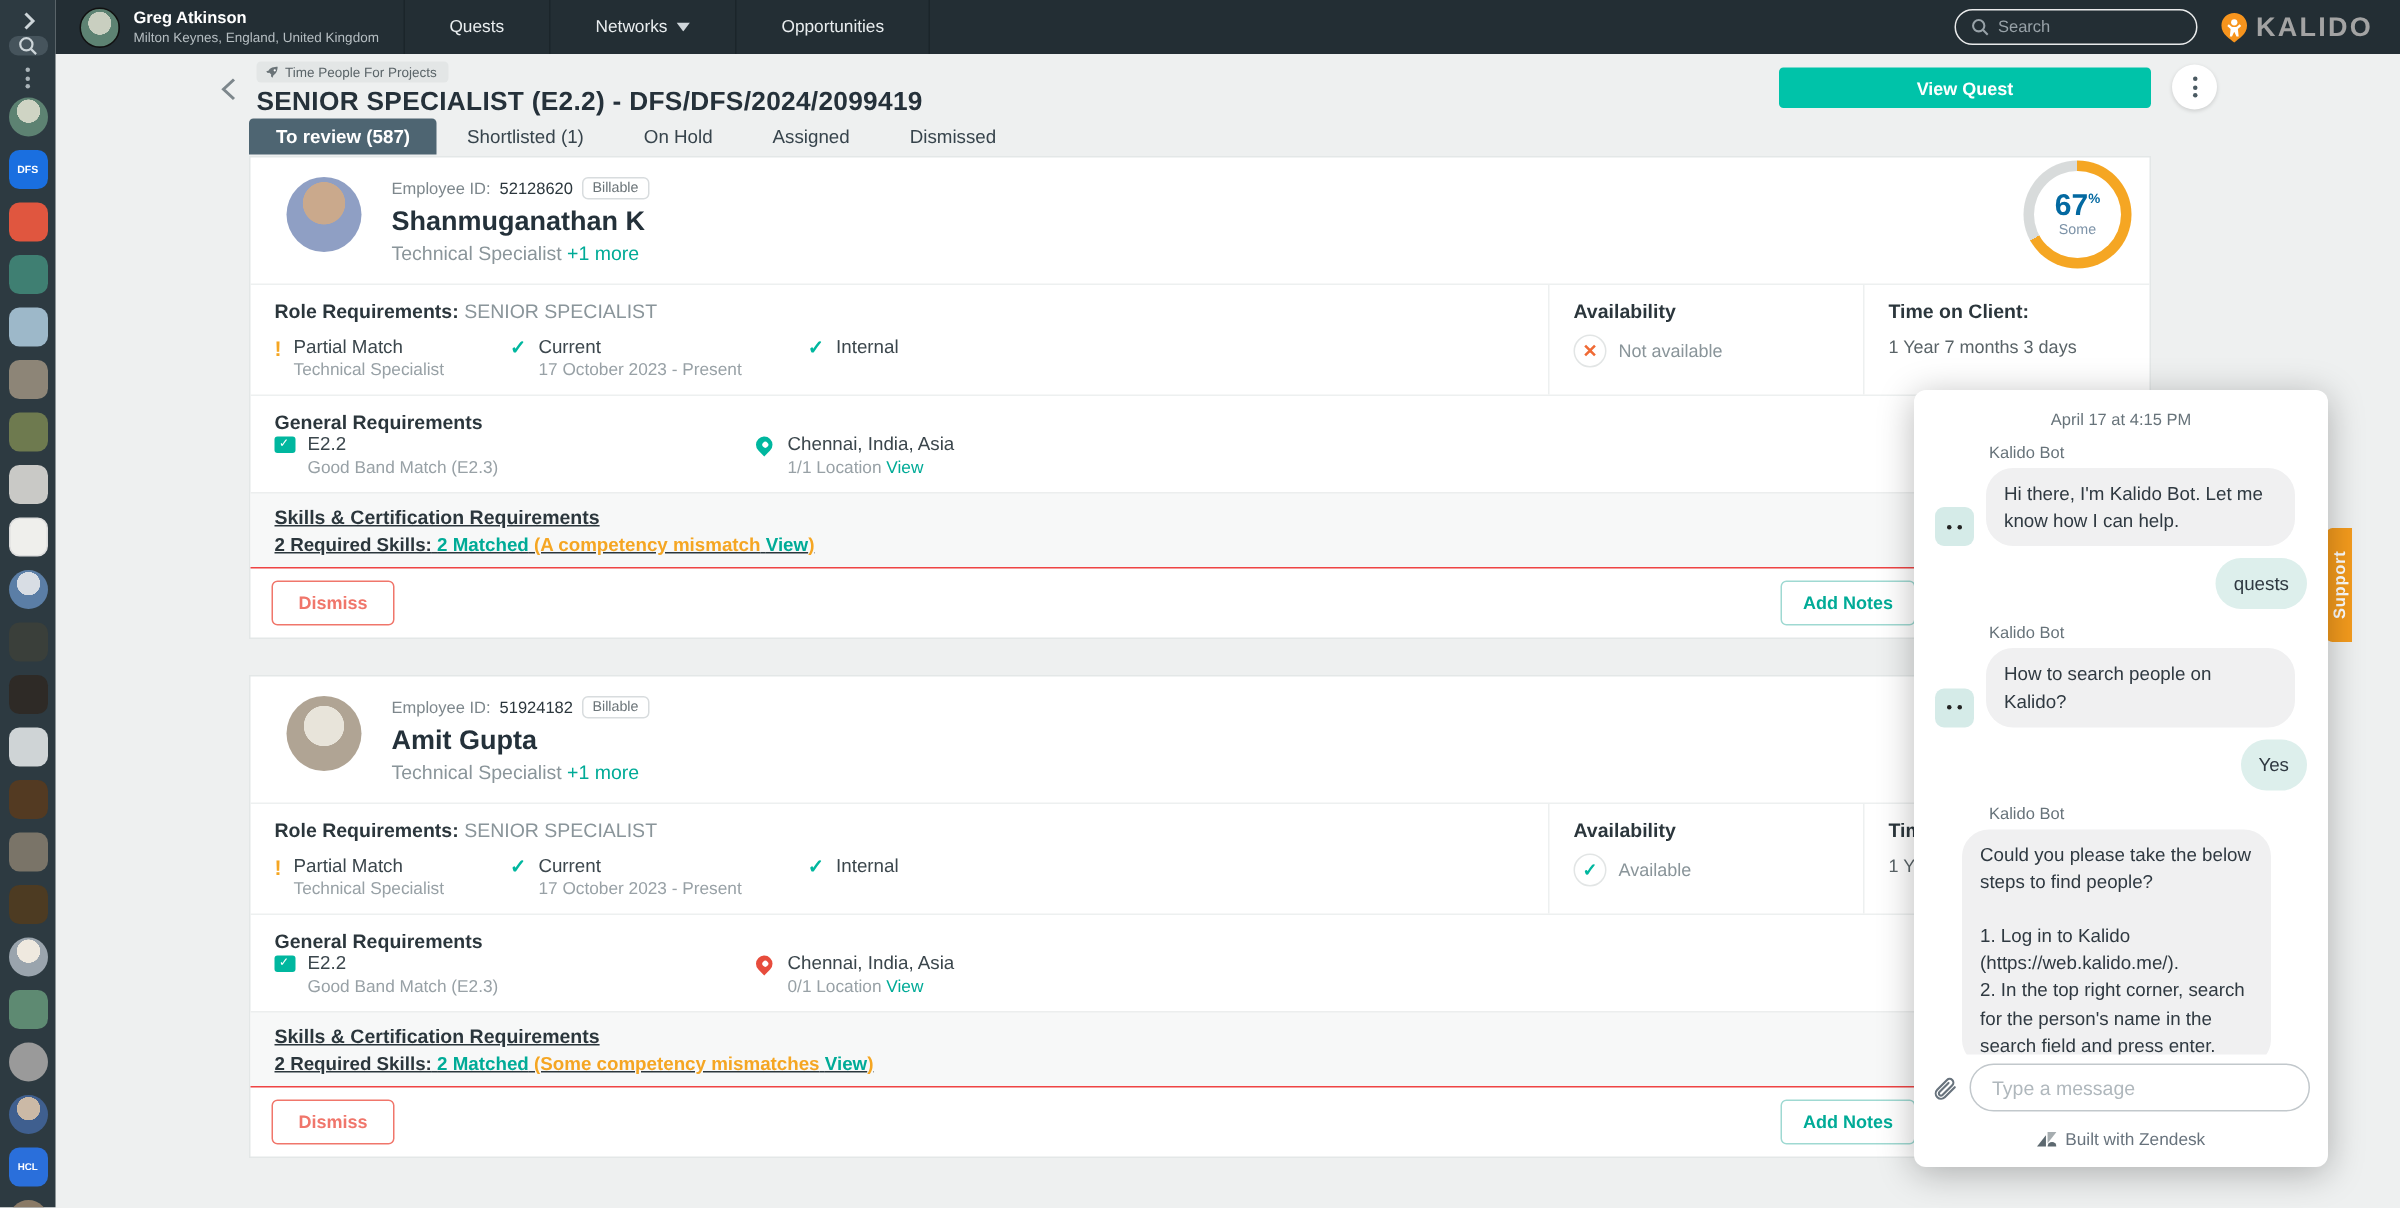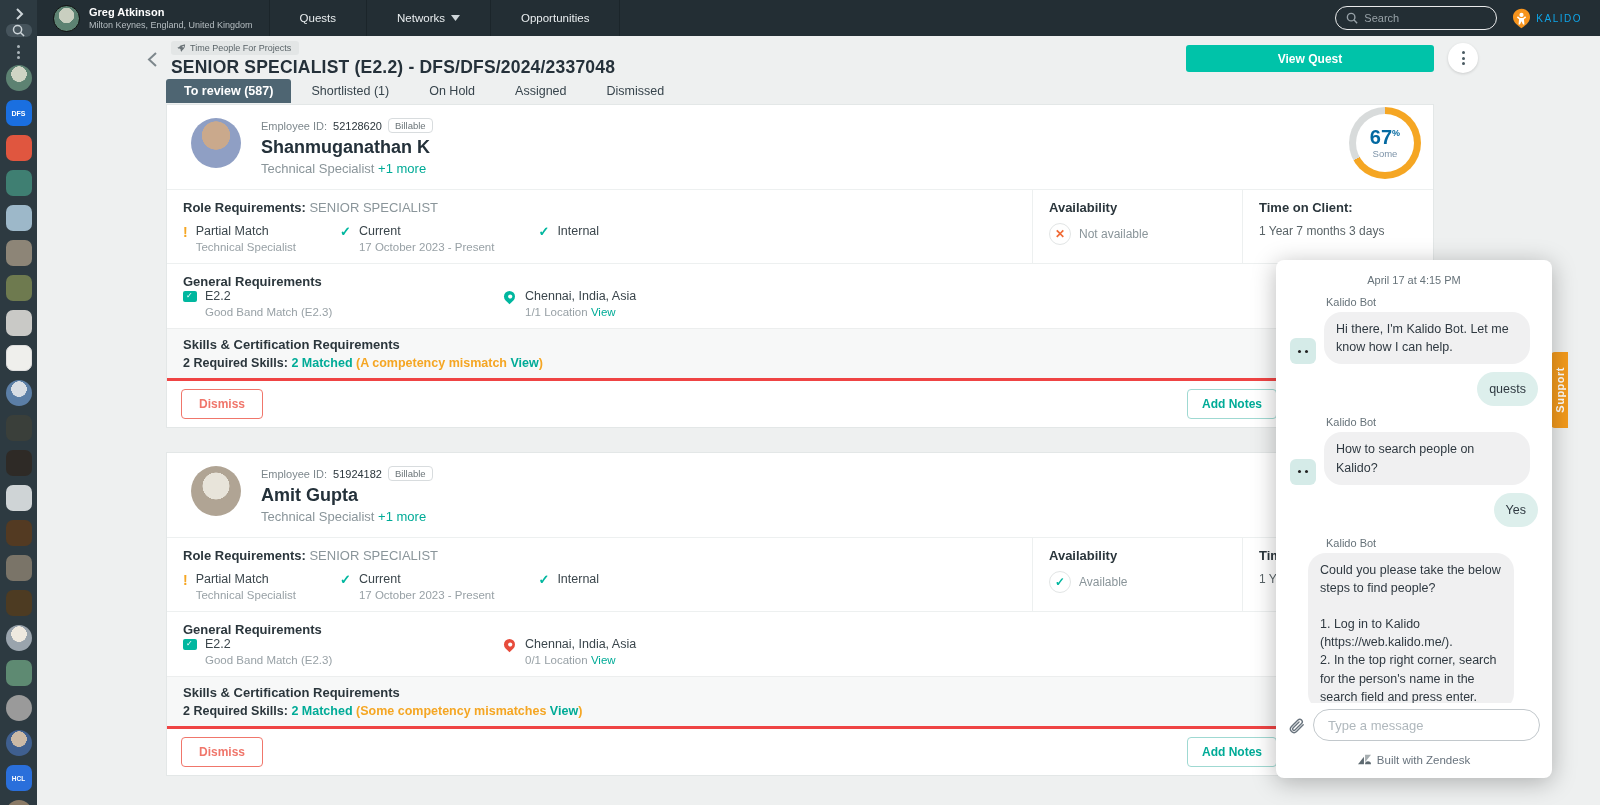--- a/index.html
+++ b/index.html
@@ -28,21 +28,21 @@
   .user-loc { font-size:9px; color:#b6bec2; }
   .nav-item { height:36px; display:flex; align-items:center; gap:6px; padding:0 30px; font-size:11.5px; color:#e9edef;
               border-right:1px solid #1b252a; cursor:pointer; }
   .spacer { flex:1; }
   .search-pill { width:162px; height:24px; border:1px solid rgba(255,255,255,.9); border-radius:12px;
                  display:flex; align-items:center; gap:6px; padding:0 10px; margin-right:14px; }
   .search-pill input { background:transparent; border:none; outline:none; color:#cfd6da; font-size:11px; width:110px;
                        font-family:"Liberation Sans",sans-serif; }
   .search-pill input::placeholder { color:#98a2a8; }
   .brand { display:flex; align-items:center; gap:4px; margin-right:18px; }
-  .brand-txt { font-size:10px; font-weight:normal; color:#0ea5e9; letter-spacing:1.5px; }
+  .brand-txt { font-size:18px; font-weight:bold; color:#a3a3a3; letter-spacing:1.5px; }
 
   
   .content { position:absolute; left:37px; top:36px; width:1563px; height:769px; background:#eef0f0; overflow:hidden; }
   .page-head { position:relative; height:43px; }
   .back { position:absolute; left:110px; top:16px; cursor:pointer; }
   .quest-badge { position:absolute; left:134px; top:5px; background:#e3e6e6; border-radius:3px; padding:2px 8px 2px 6px;
                  display:flex; align-items:center; gap:4px; font-size:9px; color:#5a6468; }
   .page-title { position:absolute; left:134px; top:21px; font-size:17.5px; font-weight:bold; color:#25313a; letter-spacing:.2px; }
   .view-quest { position:absolute; left:1149px; top:9px; width:248px; height:27px; background:#00c3a9; color:#fff;
                 border:none; border-radius:3px; font-size:12px; font-weight:bold; cursor:pointer; font-family:inherit; }
@@ -98,21 +98,21 @@
   .gen-col1 { width:320px; }
   .gen-item { display:flex; gap:8px; align-items:flex-start; }
   .gen-item .lbl { font-size:12.5px; color:#3b464c; }
   .band-ic { width:14px; height:11px; background:#00b79f; border-radius:2px; margin-top:2px; position:relative; flex:none; }
   .band-ic::after { content:"✓"; position:absolute; left:3px; top:0px; font-size:8px; color:#fff; }
   .pin { width:11px; height:11px; border-radius:50% 50% 50% 0; transform:rotate(-45deg); margin:2px 2px 0 1px; position:relative; flex:none; }
   .pin::after { content:""; position:absolute; width:4px; height:4px; background:#fff; border-radius:50%; left:3.5px; top:3.5px; }
   .pin.teal { background:#00b79f; } .pin.red { background:#e74c3c; }
   .view-link { color:#00ab97; cursor:pointer; }
 
-  .skills-sec { background:#f7f8f8; border-top:1px solid #eceeee; border-bottom:3px solid #ef4444; padding:8px 16px; min-height:42px; }
+  .skills-sec { background:#f7f8f8; border-top:1px solid #eceeee; border-bottom:1px solid #ef4444; padding:8px 16px; min-height:42px;text-decoration:underline; }
   .skills-line { font-size:12.5px; margin-top:4px; }
   .skills-line .pfx { font-weight:bold; color:#2b363c; }
   .skills-line .teal { color:#00ab97; font-weight:bold; }
   .skills-line .orange { color:#f5a623; font-weight:bold; }
 
   .card-foot { display:flex; justify-content:space-between; align-items:center; padding:8px 14px; height:46px; }
   .btn-dismiss { border:1px solid #f0766b; color:#f0766b; background:#fff; border-radius:4px; padding:7px 17px;
                  font-size:12px; font-weight:bold; cursor:pointer; font-family:inherit; }
   .foot-right { margin-right:142px; }
   .btn-notes { border:1px solid #9fd9d2; color:#00ab97; background:#fff; border-radius:4px; padding:7px 14px;
@@ -237,21 +237,21 @@
           <path d="M9 1L2 7.5 9 14" stroke="#7d878c" stroke-width="2" fill="none"></path>
         </svg>
     </div>
     <div class="quest-badge">
       <svg width="9" height="9" viewBox="0 0 12 12">
           <path fill="#6b7478" d="M7.2 1.2c1.8-.6 3.6-.6 3.6-.6s0 1.8-.6 3.6c-.5 1.4-1.5 2.9-3.1 4l-.9 2.2-1.4-1.4.3-1.5-1.6-1.6-1.5.3L.6 4.8l2.2-.9c1.1-1.6 2.6-2.6 4.4-2.7z"></path>
           <circle fill="#fff" cx="8.2" cy="3.8" r="1"></circle>
         </svg>
       <span>Time People For Projects</span>
     </div>
-    <div class="page-title">SENIOR SPECIALIST (E2.2) - DFS/DFS/2024/2337048</div>
+    <div class="page-title">SENIOR SPECIALIST (E2.2) - DFS/DFS/2024/2099419</div>
     <button class="view-quest">View Quest</button>
     <div class="head-kebab">
         <span class="dots">
           <i></i>
           <i></i>
           <i></i>
         </span>
       </div>
   </div>
 

